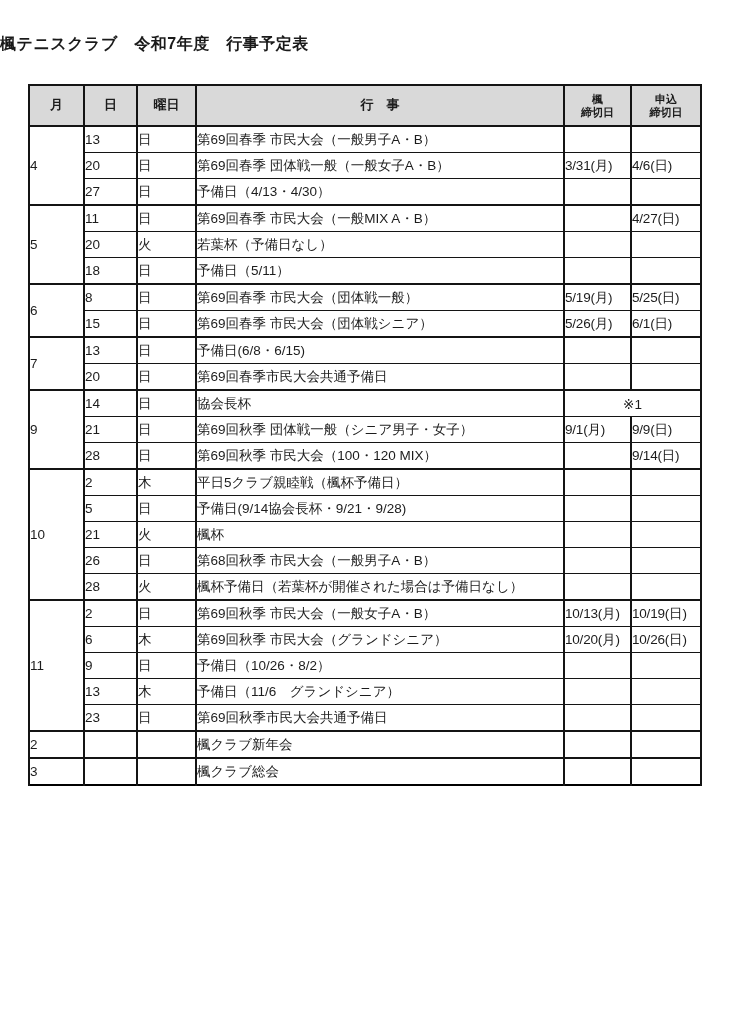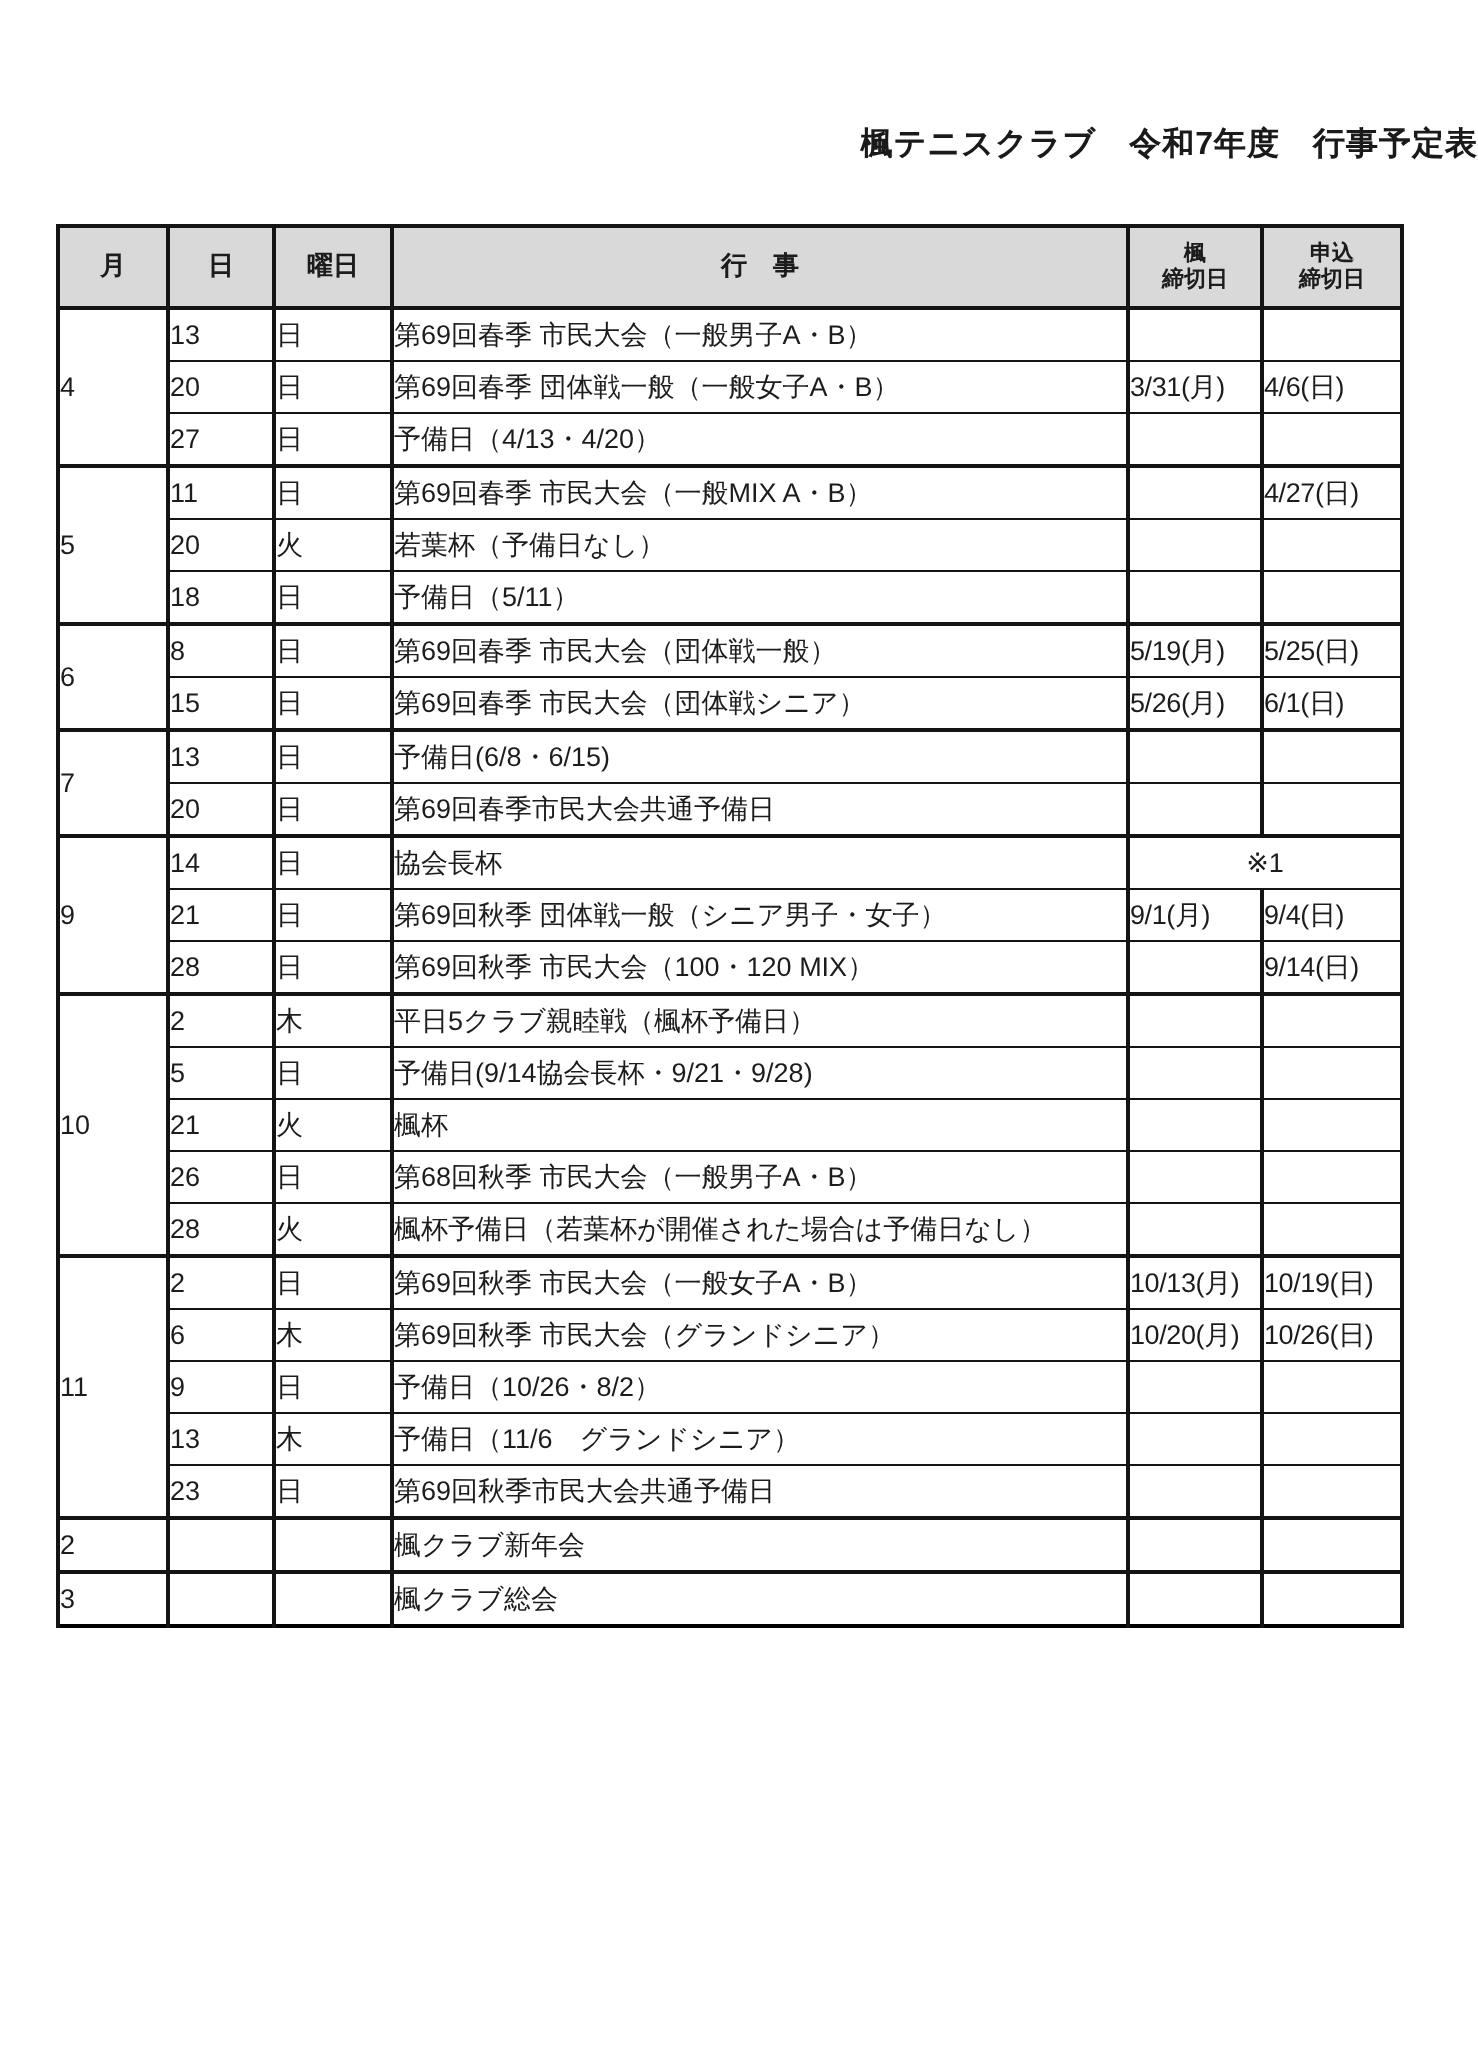--- a/index.html
+++ b/index.html
@@ -4,21 +4,21 @@
 <style>
   html,body{margin:0;padding:0;}
   body{
     width:739px;height:1024px;background:#ffffff;
     font-family:"Liberation Sans","DejaVu Sans",sans-serif;
     color:#1c1c1c;
     -webkit-font-smoothing:antialiased;
   }
   .page{position:relative;width:739px;height:1024px;background:#ffffff;overflow:hidden;}
   .title{
-    margin:0;padding-top:62px;text-align:right;
+    margin:0;padding-top:34px;text-align:left;
     font-size:16px;font-weight:bold;color:#1a1a1a;letter-spacing:.5px;
   }
   table.schedule{
     border-collapse:collapse;table-layout:fixed;
     margin:29px 0 0 28px;width:672px;
     border:2px solid #000;
   }
   .schedule th,.schedule td{
     border:1px solid #141414;
     border-left-width:2px;border-right-width:2px;
@@ -80,21 +80,21 @@
         <tr>
           <td class="day-cell">20</td>
           <td class="weekday-cell">日</td>
           <td class="event-cell">第69回春季 団体戦一般（一般女子A・B）</td>
           <td class="deadline-cell">3/31(月)</td>
           <td class="deadline-cell">4/6(日)</td>
         </tr>
         <tr>
           <td class="day-cell">27</td>
           <td class="weekday-cell">日</td>
-          <td class="event-cell">予備日（4/13・4/20）</td>
+          <td class="event-cell">予備日（4/13・4/30）</td>
           <td class="deadline-cell"></td>
           <td class="deadline-cell"></td>
         </tr>
         <tr class="group-start">
           <td class="month-cell" rowspan="3">5</td>
           <td class="day-cell">11</td>
           <td class="weekday-cell">日</td>
           <td class="event-cell">第69回春季 市民大会（一般MIX A・B）</td>
           <td class="deadline-cell"></td>
           <td class="deadline-cell">4/27(日)</td>
@@ -148,21 +148,21 @@
           <td class="day-cell">14</td>
           <td class="weekday-cell">日</td>
           <td class="event-cell">協会長杯</td>
           <td class="merged-deadline-cell" colspan="2">※1</td>
         </tr>
         <tr>
           <td class="day-cell">21</td>
           <td class="weekday-cell">日</td>
           <td class="event-cell">第69回秋季 団体戦一般（シニア男子・女子）</td>
           <td class="deadline-cell">9/1(月)</td>
-          <td class="deadline-cell">9/4(日)</td>
+          <td class="deadline-cell">9/9(日)</td>
         </tr>
         <tr>
           <td class="day-cell">28</td>
           <td class="weekday-cell">日</td>
           <td class="event-cell">第69回秋季 市民大会（100・120 MIX）</td>
           <td class="deadline-cell"></td>
           <td class="deadline-cell">9/14(日)</td>
         </tr>
         <tr class="group-start">
           <td class="month-cell" rowspan="5">10</td>

